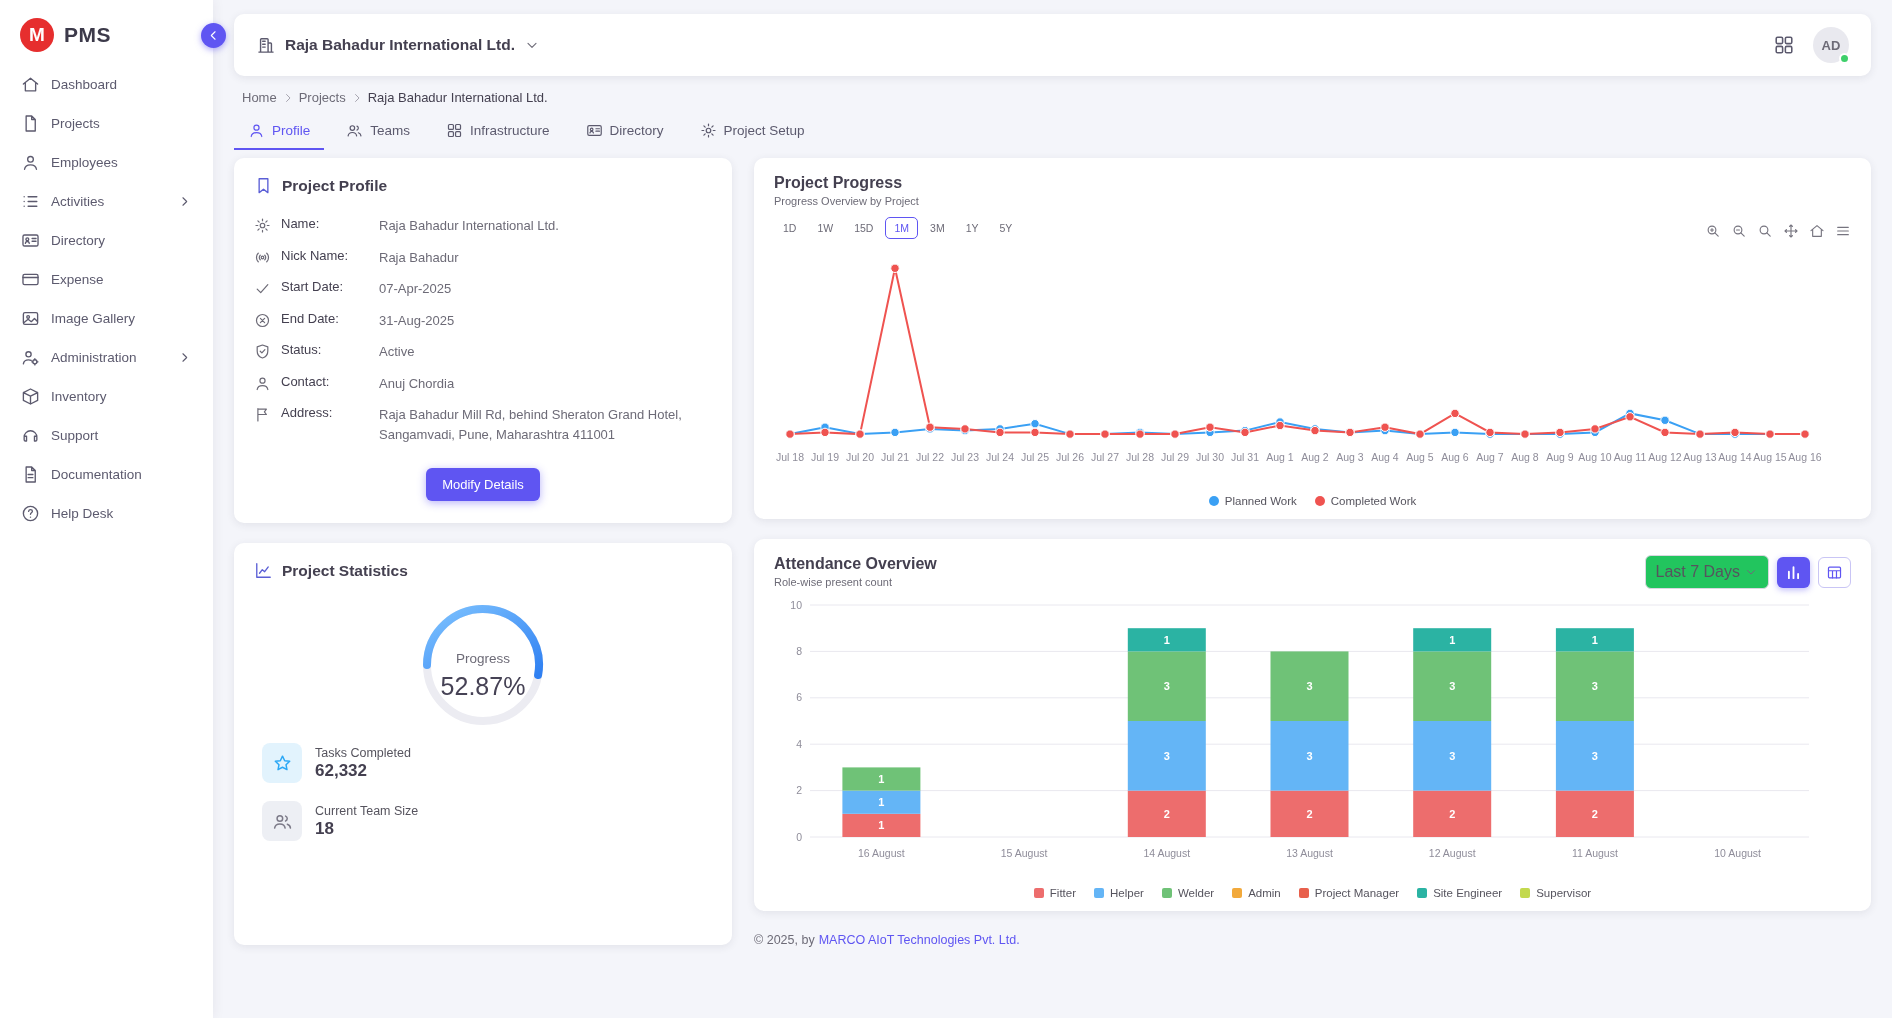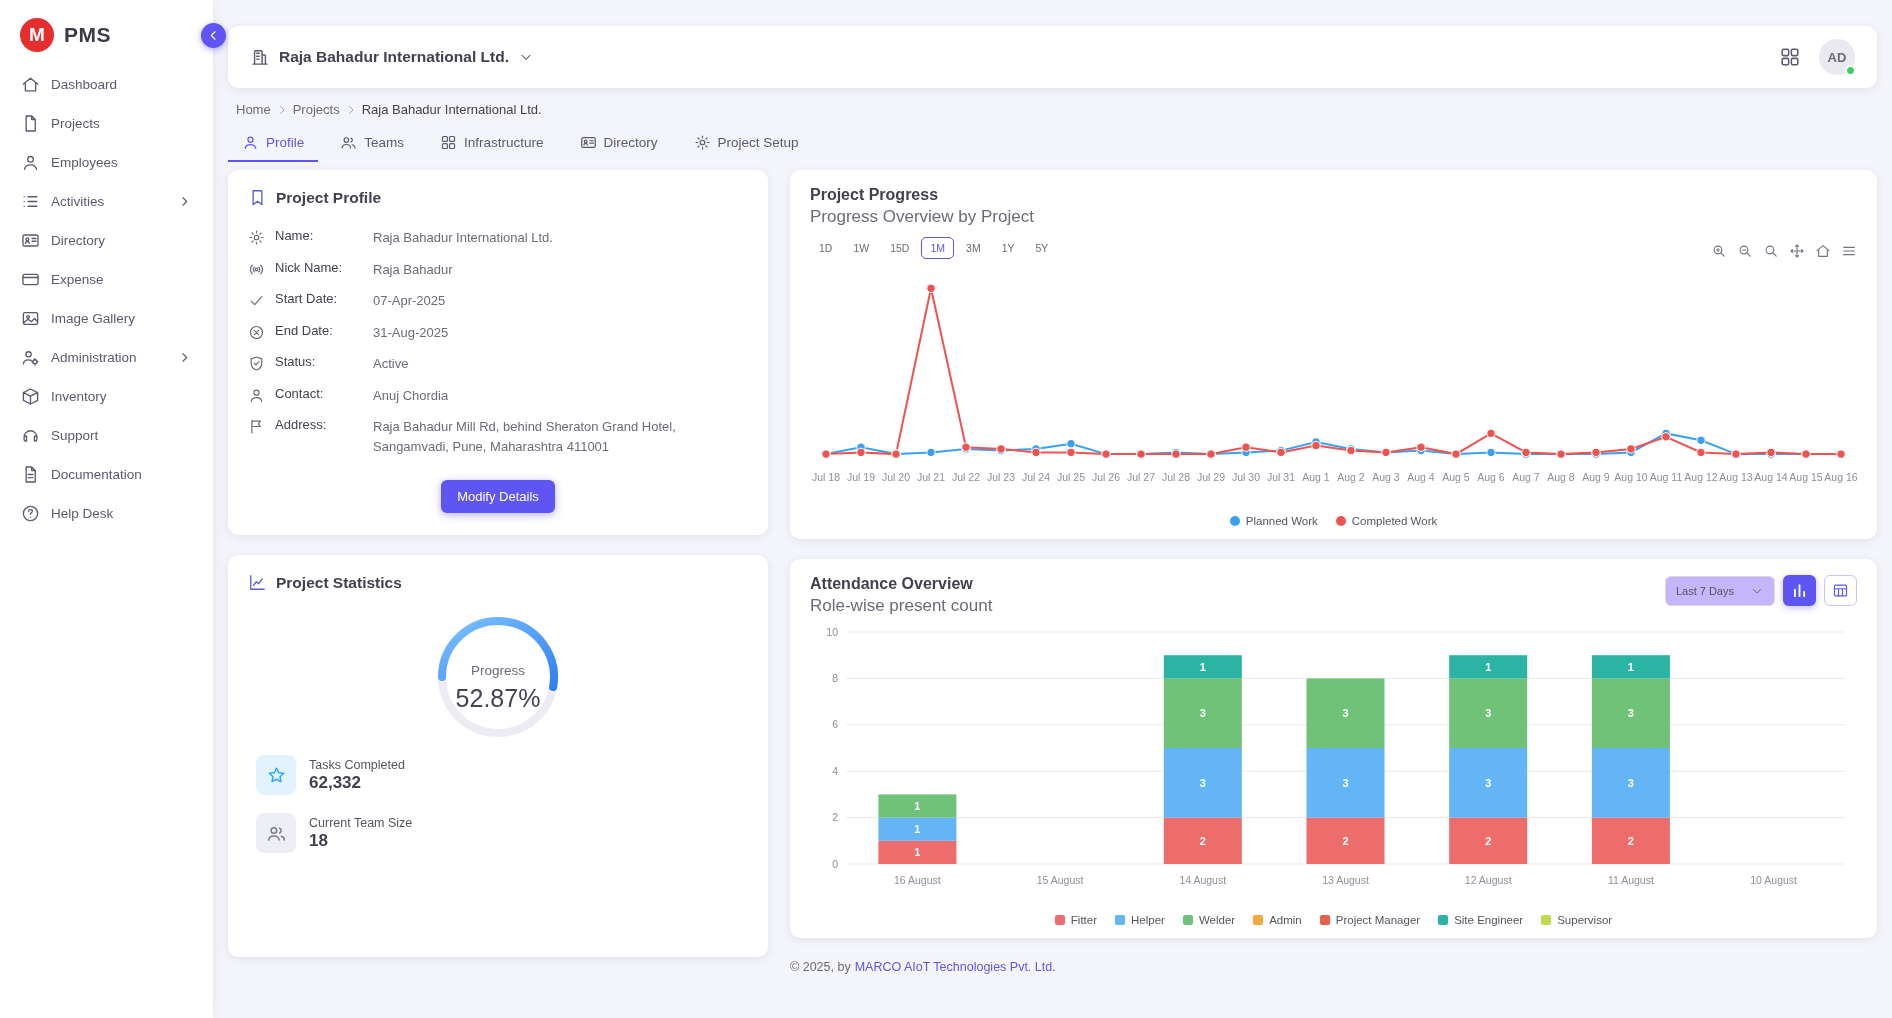--- a/index.html
+++ b/index.html
@@ -19,21 +19,21 @@
   .nav-icon svg { width:19px; height:19px; display:block; }
   .nav-caret { margin-left:auto; } .nav-caret svg { width:15px; height:15px; display:block; }
   .collapse-btn { position:absolute; left:201px; top:23px; width:25px; height:25px; border-radius:50%;
     background:var(--accent); color:#fff; border:none; cursor:pointer; z-index:10;
     box-shadow:0 2px 6px rgba(95,85,242,.5); display:flex; align-items:center; justify-content:center; }
   .collapse-btn svg { width:15px; height:15px; display:block; }
 
   :root { --accent:#5f55f2; }
 
   
-  .main { flex:1; padding:14px 15px 0; display:flex; flex-direction:column; overflow:hidden;margin-top:12px; }
+  .main { flex:1; padding:14px 21px 0; display:flex; flex-direction:column; overflow:hidden; }
   .card { background:#fff; border-radius:10px; box-shadow:0 2px 8px rgba(47,43,61,.09); }
 
   .topbar { height:62px; display:flex; align-items:center; justify-content:space-between; padding:0 22px; }
   .company { display:flex; align-items:center; gap:9px; color:#444050; cursor:pointer; }
   .c-icon svg { width:20px; height:20px; color:#5c5a6e; display:block; }
   .c-name { font-size:15.5px; font-weight:600; }
   .c-caret svg { width:16px; height:16px; color:#6d6b77; display:block; }
   .top-right { display:flex; align-items:center; gap:18px; }
   .grid-btn { cursor:pointer; } .grid-btn svg { width:22px; height:22px; color:#5c5a6e; display:block; }
   .avatar { position:relative; width:36px; height:36px; border-radius:50%; background:#e9e9ef;
@@ -45,21 +45,21 @@
   .bc-item { cursor:pointer; } .bc-current { color:#444050; cursor:default; }
   .bc-sep svg { width:14px; height:14px; color:#a5a3ae; display:block; }
 
   .tabs { display:flex; gap:8px; padding:6px 0 0; }
   .tab { display:flex; align-items:center; gap:7px; padding:11px 14px 9px; font-size:13.5px; font-weight:500;
     color:#5c5a6e; cursor:pointer; border-bottom:2px solid transparent; }
   .tab svg { width:17px; height:17px; display:block; }
   .tab.active { color:var(--accent); border-bottom-color:var(--accent); }
 
   .content { display:flex; gap:22px; margin-top:8px; align-items:flex-start; }
-  .col-left { width:540px; flex-shrink:0; display:flex; flex-direction:column; gap:20px; }
+  .col-left { width:498px; flex-shrink:0; display:flex; flex-direction:column; gap:20px; }
   .col-right { flex:1; display:flex; flex-direction:column; gap:20px; min-width:0; }
 
   
   .profile-card { padding:18px 20px 22px; }
   .card-head { display:flex; align-items:center; gap:9px; margin-bottom:15px; }
   .head-icon svg { width:19px; height:19px; color:#5b5fd6; display:block; }
   .card-title { font-size:15.5px; font-weight:600; color:#444050; }
   .field { display:flex; align-items:flex-start; gap:10px; padding:6px 0; font-size:13px; }
   .field-ic svg { width:17px; height:17px; color:#6d6b77; display:block; margin-top:1px; }
   .field-label { width:88px; color:#444050; flex-shrink:0; }
@@ -74,40 +74,40 @@
   .gauge { display:flex; justify-content:center; margin:4px 0 8px; }
   .stat-row { display:flex; align-items:center; gap:13px; margin:0 0 18px; padding-left:8px; }
   .stat-ic { width:40px; height:40px; border-radius:8px; display:flex; align-items:center; justify-content:center; }
   .stat-ic svg { width:21px; height:21px; display:block; }
   .stat-label { font-size:12.5px; color:#56545e; font-weight:500; }
   .stat-value { font-size:17px; color:#444050; font-weight:600; margin-top:1px; }
 
   
   .progress-card { padding:16px 20px 12px; }
   .card-title2 { font-size:16px; font-weight:600; color:#444050; }
-  .card-sub { font-size:17px; color:#6d6b77; margin-top:3px; }
+  .card-sub { font-size:11px; color:#6d6b77; margin-top:3px; }
   .range-toolbar-row { display:flex; justify-content:space-between; align-items:flex-end; margin-top:10px;gap:7px; }
   .ranges { display:flex; gap:3px; }
   .range-btn { font-size:10.5px; color:#6d6b77; padding:4px 8px; border:1px solid transparent;
     border-radius:5px; cursor:pointer; background:none; font-weight:500; font-family:inherit; }
   .range-btn.active { color:var(--accent); border-color:var(--accent); }
   .chart-toolbar { display:flex; gap:10px; color:#76747f; }
   .chart-toolbar svg { width:16px; height:16px; cursor:pointer; display:block; }
   .legend { display:flex; justify-content:center; gap:18px; font-size:11.5px; color:#56545e;
     align-items:center; margin-top:2px; flex-wrap:wrap; }
   .legend-item { display:flex; align-items:center; gap:6px; cursor:pointer; }
   .legend-dot { width:10px; height:10px; border-radius:50%; }
   .legend-sq { width:10px; height:10px; border-radius:2px; }
 
   
   .attendance-card { padding:16px 20px 12px; }
   .att-head { display:flex; justify-content:space-between; align-items:flex-start; }
   .att-controls { display:flex; gap:8px; align-items:center; }
-  .select { display:flex; align-items:center; gap:16px; border:1px solid #d9d7e0; border-radius:6px;
-    padding:7px 10px; font-size:11px; color:#56545e; cursor:pointer; background:#c4b5fd; }
+  .select { display:flex; align-items:center; gap:4px; border:1px solid #d9d7e0; border-radius:6px;
+    padding:7px 10px; font-size:16px; color:#56545e; cursor:pointer; background:#22c55e; }
   .select svg { width:14px; height:14px; color:#6d6b77; display:block; }
   .icon-btn { width:33px; height:31px; border-radius:6px; display:flex; align-items:center;
     justify-content:center; cursor:pointer; border:1px solid transparent; background:#fff; }
   .icon-btn.primary { background:var(--accent); color:#fff; box-shadow:0 2px 6px rgba(95,85,242,.4); }
   .icon-btn.ghost { border-color:#c9c5f5; color:var(--accent); }
   .icon-btn svg { width:17px; height:17px; display:block; }
   #linechart, #barchart { width:100%; }
 
   .footer { display:flex; justify-content:flex-start; padding:2px 210px 0 0; font-size:12.5px; color:#6d6b77; }
   .footer-link { color:var(--accent); text-decoration:none; cursor:pointer; margin-left:4px; }

